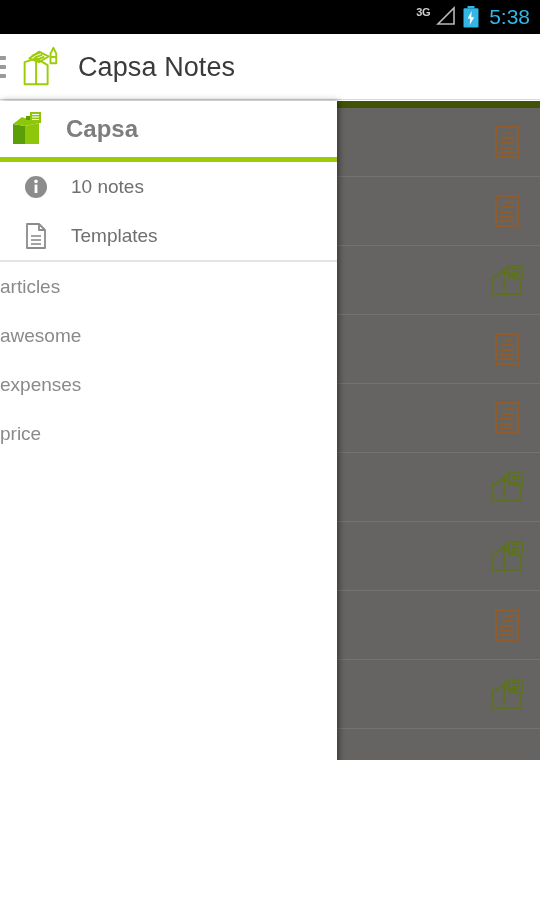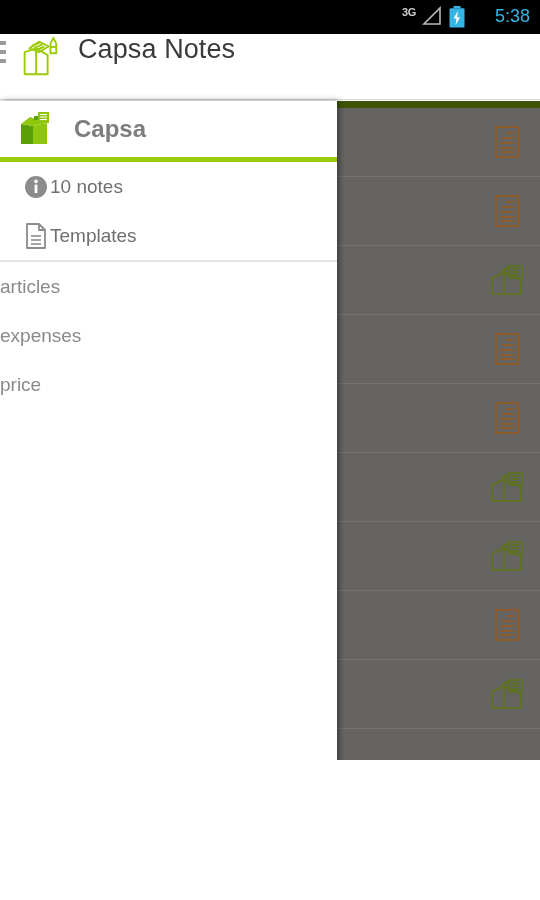--- a/index.html
+++ b/index.html
@@ -26,30 +26,30 @@
   }
   .sb-signal { position: relative; width: 40px; height: 24px; margin-right: 6px; }
   .sb-3g {
     position: absolute; left: 0; top: 1px;
     font-size: 11px; color: #cfcfcf; font-weight: bold;
     letter-spacing: -0.2px;
   }
   .sb-tri { position: absolute; right: 0; bottom: 3px; }
   .sb-batt { width: 18px; height: 24px; margin-right: 9px; position: relative; }
   .sb-time {
-    color: #33b5e5; font-size: 18px; letter-spacing: 0px;
-    line-height: 25px; padding-bottom: 2px; margin-left: 20px;
+    color: #33b5e5; font-size: 21px; letter-spacing: 0px;
+    line-height: 25px; padding-bottom: 2px;
   }
 
   
   .actionbar {
     position: absolute; left: 0; top: 34px;
     width: 540px; height: 66px;
     background: #ffffff;
-    display: flex; 
+    display: flex; align-items: center;
     border-bottom: 1px solid #d9d9d9;
   }
   .ab-hamburger {
     width: 12px; height: 36px; margin-left: -6px;
     display: flex; flex-direction: column; justify-content: center; gap: 5px;
     flex: 0 0 auto;
   }
   .ab-hamburger span { display:block; height: 4px; background: #9a9a9a; border-radius: 1px; }
   .ab-logo { width: 46px; height: 46px; margin-left: 10px; flex: 0 0 auto; }
   .ab-title {
@@ -83,37 +83,37 @@
   .drawer {
     position: absolute; left: 0; top: 101px;
     width: 337px; height: 665px;
     background: #ffffff;
     box-shadow: 2px 0 6px rgba(0,0,0,0.45);
     overflow: hidden;
   }
   .drawer-header {
     height: 56px;
     display: flex; align-items: center;
-    padding-left: 16px;
+    padding-left: 8px;
   }
   .dh-logo { width: 40px; height: 40px; flex: 0 0 auto; }
   .dh-title {
     margin-left: 18px; font-size: 24px; font-weight: bold;
     color: #7d7d7d; line-height: 26px;
   }
   .drawer-accent { height: 5px; background: #9ccc07; }
 
   .drawer-item {
     height: 49px;
     display: flex; align-items: center;
     padding-left: 22px;
   }
   .di-icon { width: 28px; height: 30px; flex: 0 0 auto; }
   .di-label {
-    font-size: 19px; color: #6f6f6f;
+    margin-left: 21px; font-size: 19px; color: #6f6f6f;
     line-height: 22px;
   }
 
   .drawer-subheader {
     height: 47px;
     display: flex; align-items: center;
     padding-left: 13px;
     font-size: 17px; font-weight: bold; color: #727272;
   }
   .drawer-divider { height: 2px; background: #e4e4e4; }
@@ -353,20 +353,23 @@
       <div class="di-label">Templates</div>
     </div>
 
     <div class="drawer-divider"></div>
 
     <div id="tag-list">
         <div class="tag-item">
           <span>articles</span>
         </div>
         <div class="tag-item">
+          <span>awesome</span>
+        </div>
+        <div class="tag-item">
           <span>expenses</span>
         </div>
         <div class="tag-item">
           <span>price</span>
         </div>
       </div>
   </div>
 
   <div class="bottombar">
     <div class="bb-btn bb-add">

